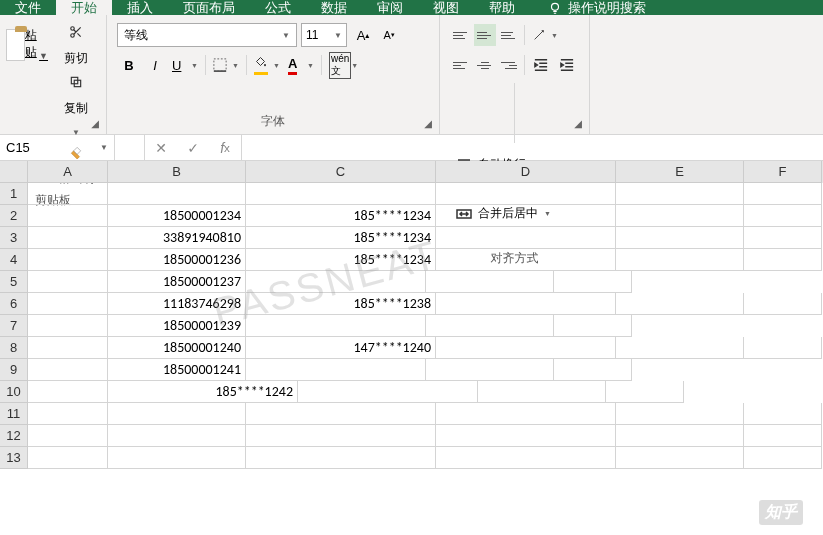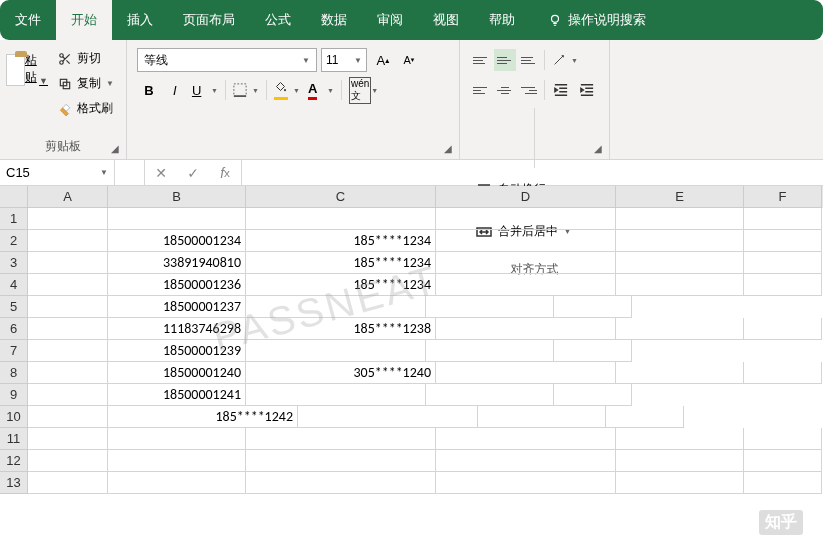--- a/index.html
+++ b/index.html
@@ -1,59 +1,59 @@
 <!DOCTYPE html>
 <html><head>
 <meta charset="utf-8">
 <style>
 * { margin: 0; padding: 0; box-sizing: border-box; font-family: "Microsoft YaHei", sans-serif; }
 body { width: 823px; height: 535px; overflow: hidden; background: #fff; position: relative; font-size: 13px; }
 
 
-.titlebar { background: #217346; height: 40px; display: flex; align-items: stretch; color: #fff; border-radius: 9px; }
+.titlebar { background: #217346; height: 15px; display: flex; align-items: stretch; color: #fff; }
 .tab { padding: 0 15px; display: flex; align-items: center; cursor: pointer; font-size: 13px; }
 .tab.active { background: #f3f2f1; color: #217346; }
 .tell-me { display: flex; align-items: center; padding: 0 10px; gap: 6px; margin-left: 8px; }
 
 
 .ribbon { background: #f3f2f1; border-bottom: 1px solid #d6d6d6; height: 120px; display: flex; }
 .group { border-right: 1px solid #d6d6d6; display: flex; flex-direction: column; padding: 4px 6px 0; position: relative; }
 .group-body { flex: 1; display: flex; align-items: flex-start; gap: 4px; }
 .group-label { text-align: center; font-size: 12px; color: #555; padding: 3px 0 4px; position: relative; }
 .launcher { position: absolute; right: 4px; bottom: 4px; width: 14px; height: 14px; color: #666; font-size: 10px; display: flex; align-items: center; justify-content: center; cursor: pointer; }
 
 
 .paste-big { display: flex; flex-direction: row; align-items: flex-end; width: 42px; padding-top: 4px; cursor: pointer; text-decoration: underline; }
 .paste-big .icon { width: 30px; height: 32px; background: #fff; border: 1px solid #ccc; position: relative; }
 .paste-big .icon::before { content: ''; position: absolute; top: -4px; left: 8px; width: 12px; height: 6px; background: #c8a15a; border-radius: 2px 2px 0 0; }
 .paste-big .label { margin-top: 4px; font-size: 12px; }
 .paste-big .drop { font-size: 9px; color: #555; }
 .clip-small { display: flex; flex-direction: column; gap: 4px; padding: 4px 4px 0; }
-.clip-small .item { display: flex; align-items: center; gap: 5px; font-size: 12px; cursor: pointer; padding: 2px; }
+.clip-small .item { display: flex; align-items: center; gap: 11px; font-size: 12px; cursor: pointer; padding: 2px; flex-direction: column; }
 
 
 .font-group .group-body { flex-direction: column; gap: 6px; padding: 4px; width: 320px; }
 .font-row1 { display: flex; gap: 4px; align-items: center; }
 .font-select { border: 1px solid #ababab; background: #fff; height: 24px; width: 180px; display: flex; align-items: center; justify-content: space-between; padding: 0 6px; font-size: 12px; }
 .size-select { border: 1px solid #ababab; background: #fff; height: 24px; width: 46px; display: flex; align-items: center; justify-content: space-between; padding: 0 4px; font-size: 12px; }
 .size-btns { display: flex; gap: 2px; }
 .rbtn { width: 24px; height: 24px; display: flex; align-items: center; justify-content: center; cursor: pointer; font-size: 13px; }
 .rbtn.drop { width: 32px; justify-content: space-between; padding: 0 3px; }
 .font-row2 { display: flex; gap: 2px; align-items: center; }
 .sep { width: 1px; height: 20px; background: #d6d6d6; margin: 0 2px; }
 .underline-color { border-bottom: 3px solid #d00; padding-bottom: 1px; }
 .fill-color { border-bottom: 3px solid #ffc000; padding-bottom: 1px; }
 
 
 .align-group .group-body { flex-direction: column; gap: 6px; padding: 4px; }
 .align-row { display: flex; gap: 2px; align-items: center; }
 .align-icon { width: 22px; height: 22px; display: flex; flex-direction: column; justify-content: center; gap: 2px; cursor: pointer; padding: 3px; }
 .align-icon span { height: 1px; background: #555; }
 .wrap-btn { display: flex; align-items: center; gap: 6px; font-size: 12px; cursor: pointer; padding: 3px 6px; }
-.merge-btn { display: flex; align-items: center; gap: 6px; font-size: 12px; cursor: pointer; padding: 14px 6px; }
+.merge-btn { display: flex; align-items: center; gap: 6px; font-size: 12px; cursor: pointer; padding: 21px 6px; }
 
 
 .formula-bar { height: 26px; border-bottom: 1px solid #d6d6d6; display: flex; align-items: stretch; background: #fff; }
 .name-box { width: 115px; border-right: 1px solid #d6d6d6; display: flex; align-items: center; justify-content: space-between; padding: 0 6px; font-size: 13px; }
 .fb-gap { width: 30px; border-right: 1px solid #d6d6d6; }
 .fb-btns { display: flex; align-items: center; border-right: 1px solid #d6d6d6; }
 .fb-btn { width: 32px; display: flex; align-items: center; justify-content: center; color: #888; cursor: pointer; font-size: 14px; }
 .fb-input { flex: 1; padding: 0 6px; display: flex; align-items: center; }
 
 
@@ -61,21 +61,21 @@
 .col-headers { display: flex; height: 22px; background: #e6e6e6; }
 .corner { width: 28px; border-right: 1px solid #ccc; border-bottom: 1px solid #ccc; background: #e6e6e6; }
 .col-h { border-right: 1px solid #ccc; border-bottom: 1px solid #ccc; display: flex; align-items: center; justify-content: center; font-size: 13px; color: #333; background: #e6e6e6; }
 .row { display: flex; height: 22px; }
 .row-h { width: 28px; border-right: 1px solid #ccc; border-bottom: 1px solid #ccc; display: flex; align-items: center; justify-content: center; font-size: 13px; background: #e6e6e6; color: #333; }
 .cell { border-right: 1px solid #d4d4d4; border-bottom: 1px solid #d4d4d4; display: flex; align-items: center; padding: 0 4px; font-size: 14px; font-family: Calibri, sans-serif; }
 .cell.r { justify-content: flex-end; }
 .wA { width: 80px; } .wB { width: 138px; } .wC { width: 190px; } .wD { width: 180px; } .wE { width: 128px; } .wF { width: 78px; }
 
 .watermark { position: absolute; left: 210px; top: 100px; font-size: 40px; color: rgba(160,160,160,0.3); transform: rotate(-15deg); font-weight: 300; letter-spacing: 3px; pointer-events: none; font-family: sans-serif; }
-.zhihu-mark { position: absolute; right: 20px; bottom: 0; color: rgba(120,120,120,0.4); font-size: 16px; display: flex; align-items: center; gap: 14px; pointer-events: none; }
+.zhihu-mark { position: absolute; right: 20px; bottom: 10px; color: rgba(120,120,120,0.4); font-size: 16px; display: flex; align-items: center; gap: 14px; pointer-events: none; font-style: italic; }
 </style>
 </head>
 <body>
 
 <div class="titlebar">
   <div class="tab">文件</div>
   <div class="tab active">开始</div>
   <div class="tab">插入</div>
   <div class="tab">页面布局</div>
   <div class="tab">公式</div>
@@ -180,20 +180,21 @@
           <span class="underline-color"><b>A</b></span>
           <span style="font-size:7px;color:#666">▼</span>
         </div>
         <div class="sep"></div>
         <div class="rbtn drop">
           <span style="font-size:10px;border:1px solid #555;padding:0 1px">wén<br>文</span>
           <span style="font-size:7px;color:#666">▼</span>
         </div>
       </div>
     </div>
+    <div class="group-label">字体</div>
     <div class="launcher">◢</div>
   </div>
 
   <div class="group align-group">
     <div class="group-body">
       <div style="display:flex;flex-direction:column;gap:6px">
         <div class="align-row">
           <div class="align-icon">
               <span style="width:14px"></span>
               <span style="width:10px"></span>
@@ -356,21 +357,21 @@
         <div class="cell wA"></div>
         <div class="cell wB r">18500001239</div>
         <div class="cell wD"></div>
         <div class="cell wE"></div>
         <div class="cell wF"></div>
       </div>
       <div class="row">
         <div class="row-h">8</div>
         <div class="cell wA"></div>
         <div class="cell wB r">18500001240</div>
-        <div class="cell wC r">305****1240</div>
+        <div class="cell wC r">147****1240</div>
         <div class="cell wD"></div>
         <div class="cell wE"></div>
         <div class="cell wF"></div>
       </div>
       <div class="row">
         <div class="row-h">9</div>
         <div class="cell wA"></div>
         <div class="cell wB r">18500001241</div>
         <div class="cell wD"></div>
         <div class="cell wE"></div>

